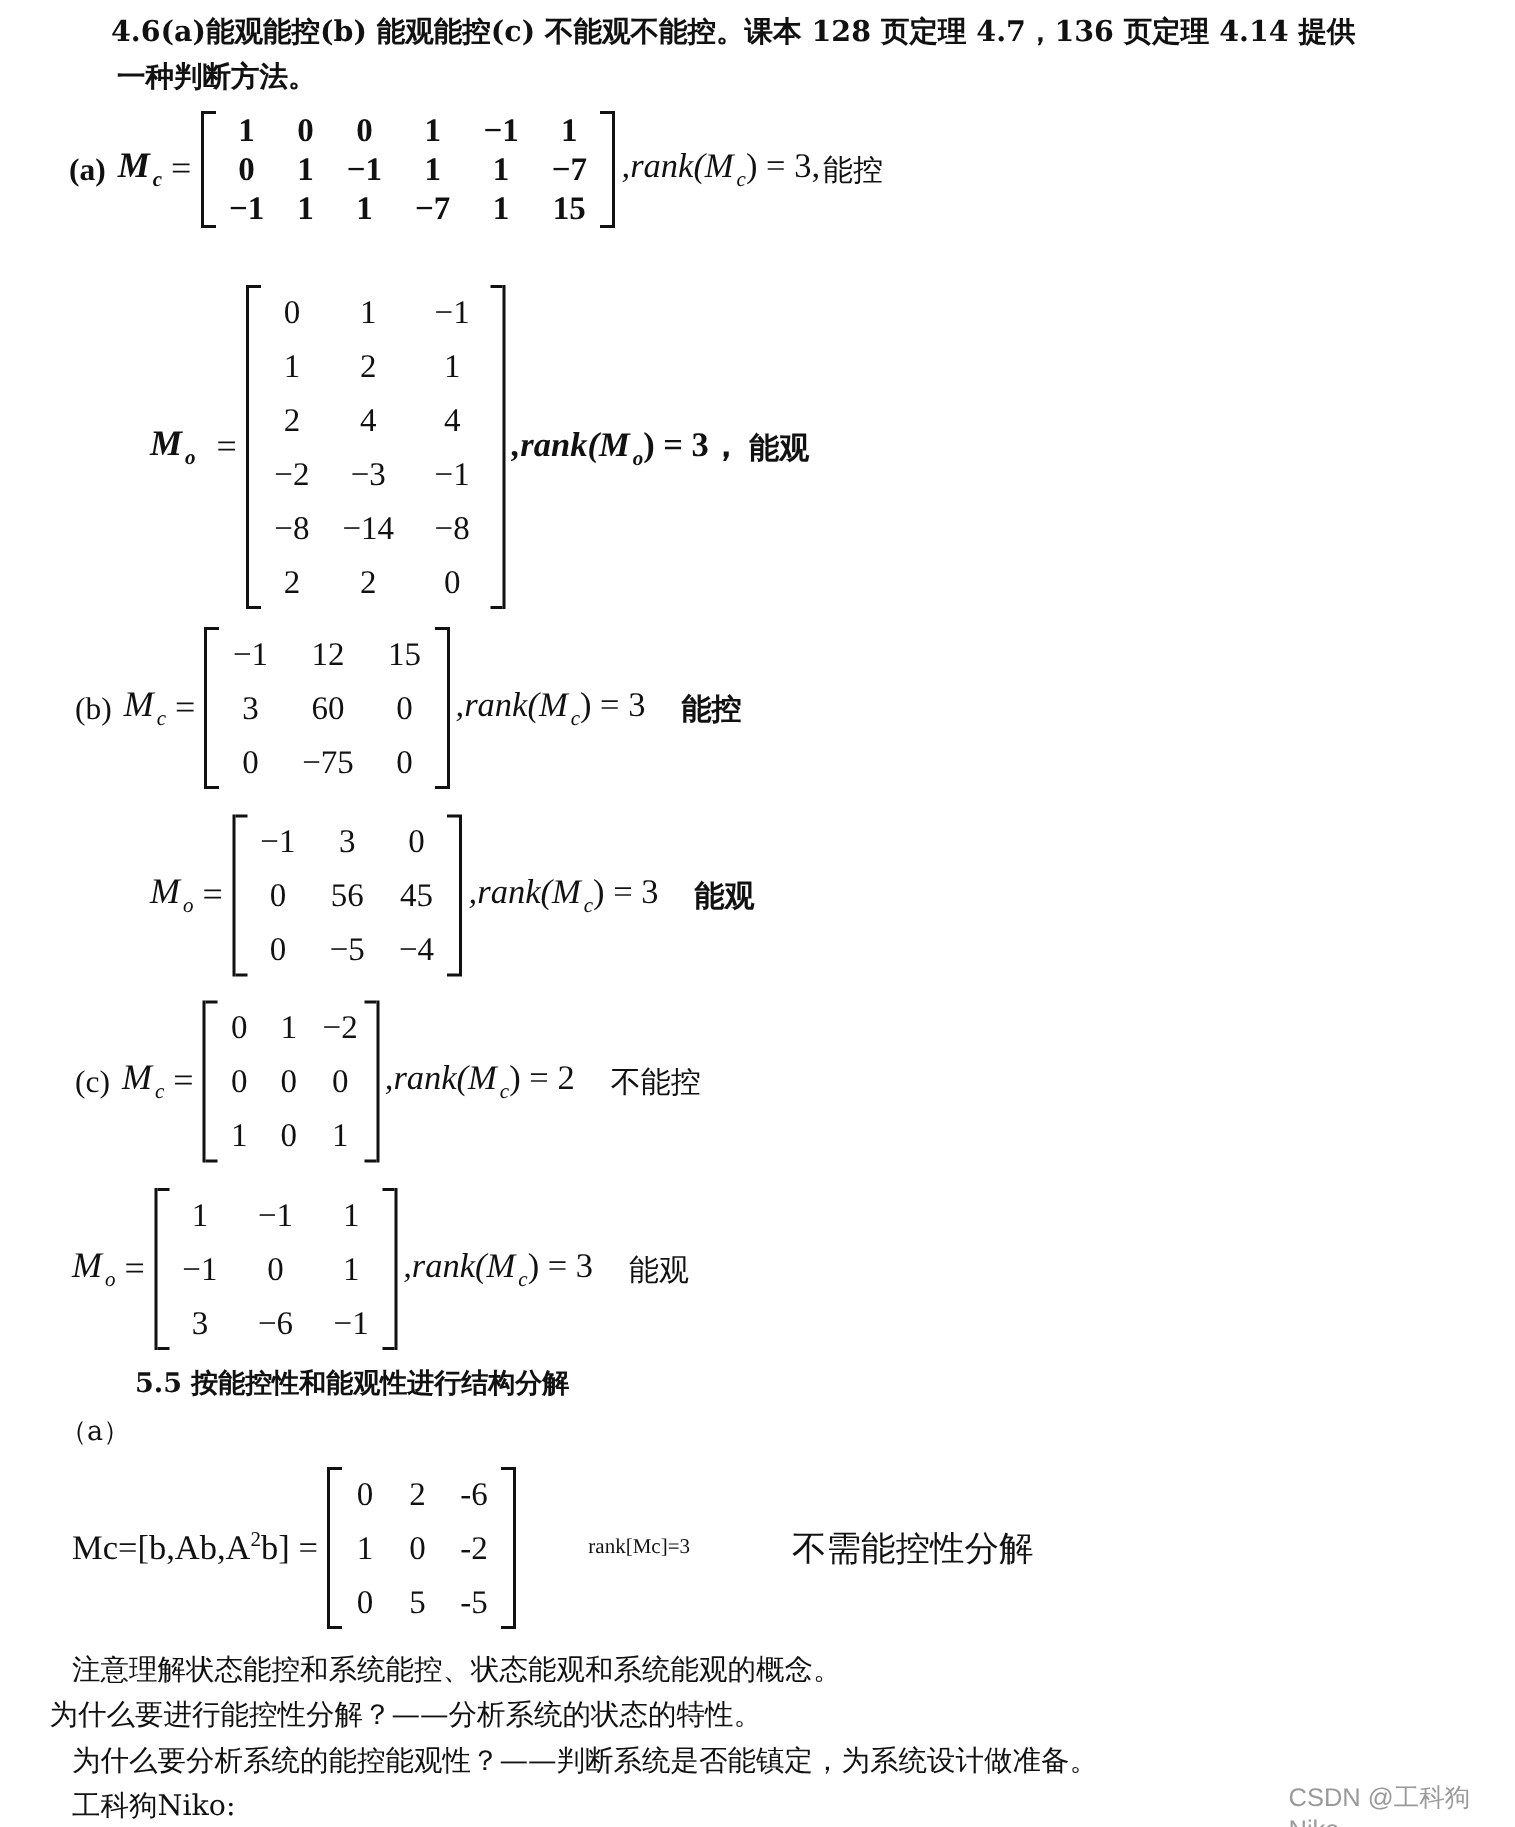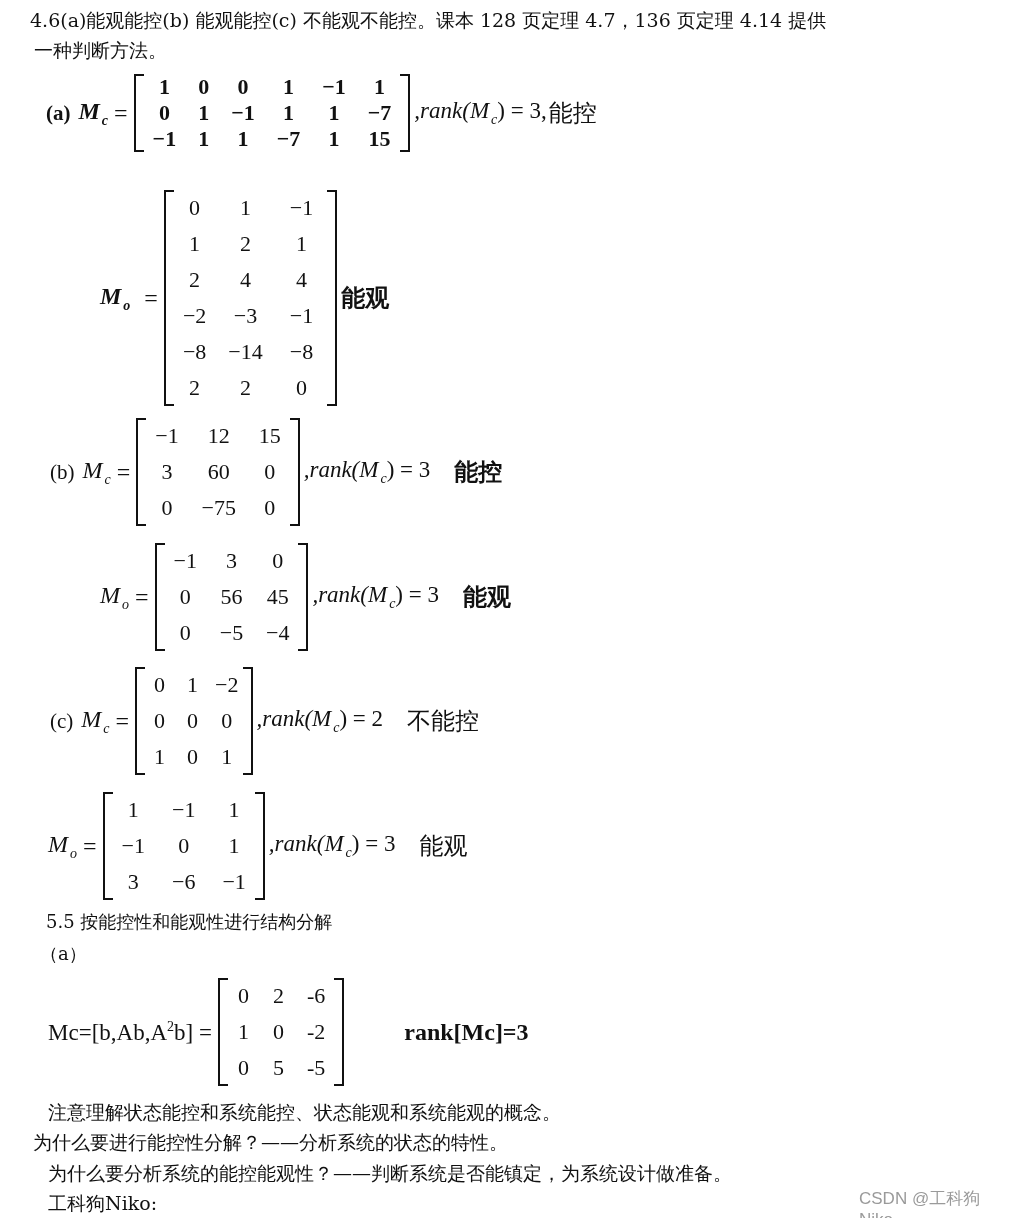--- a/index.html
+++ b/index.html
@@ -1,34 +1,34 @@
 <!DOCTYPE html>
 <html><head>
 <meta charset="utf-8">
 <style>
   html, body { margin: 0; padding: 0; background: #ffffff; }
   body { width: 1010px; height: 1218px; position: relative; overflow: hidden; color: #111; font-family: "DejaVu Serif", serif; }
   .abs { position: absolute; }
-  .hdr { font-size: 19px; font-weight: normal; white-space: nowrap; }
+  .hdr { font-size: 19px; font-weight: bold; white-space: nowrap; margin-left: 44px; }
   .txt { font-size: 19px; white-space: nowrap; }
   .eq { display: flex; align-items: center; position: absolute; white-space: nowrap; }
   .lbl { font-size: 21px; font-family: "Liberation Serif", serif; margin-right: 8px; }
   .lhs { font-size: 24px; font-family: "Liberation Serif", serif; font-style: italic; }
   .lhs.bold { font-weight: bold; }
   .sub { font-size: 14px; vertical-align: -6px; margin-left: 2px; }
   .eqs { font-size: 24px; font-family: "Liberation Serif", serif; margin: 0 6px; }
   .mat { position: relative; border-left: 2px solid #111; border-right: 2px solid #111; padding: 0 6px; }
   .mat::before, .mat::after { content: ""; position: absolute; width: 8px; top: 0; bottom: 0; border-top: 2px solid #111; border-bottom: 2px solid #111; }
   .mat::before { left: 0; }
   .mat::after { right: 0; }
   .mat table { border-collapse: collapse; }
   .mat td { font-family: "Liberation Serif", serif; font-size: 22px; text-align: center; padding: 0 11px; }
   .rhs { font-family: "Liberation Serif", serif; font-size: 23px; margin-left: 4px; }
   .rhs i { font-style: italic; font-family: Liberation Serif, serif; }
-  .cn { font-family: Liberation Mono, monospace; font-size: 24px; font-weight: bold; margin-left: 14px; }
+  .cn { font-family: Liberation Mono, monospace; font-size: 20px; font-weight: bold; margin-left: 14px; }
   .wm { font-family: "Liberation Sans", sans-serif; font-size: 17px; color: #9a9a9a; }
   .plain td { font-family: "Liberation Serif", serif; }
 </style>
 </head>
 <body>
 
 <div class="abs hdr" style="left:30px; top:8px;">4.6(a)能观能控(b) 能观能控(c) 不能观不能控。课本 128 页定理 4.7，136 页定理 4.14 提供</div>
 <div class="abs hdr" style="left:34px; top:38px;">一种判断方法。</div>
 
 <div class="eq" style="left:46px; top:74px;">
@@ -101,20 +101,21 @@
             <td>−8</td>
           </tr>
       <tr style="height:36px">
             <td>2</td>
             <td>2</td>
             <td>0</td>
           </tr>
     </tbody>
       </table>
   </div>
+  <span class="rhs" style="font-weight:bold;"><i><span>,rank(M</span><span class="sub">o</span></i><span>) = 3，</span></span>
   <span class="cn" style="margin-left:4px;">能观</span>
 </div>
 
 <div class="eq" style="left:50px; top:418px;">
   <span class="lbl">(b)</span>
   <span class="lhs"><span>M</span><span class="sub">c</span></span>
   <span class="eqs">=</span>
   <div class="mat">
     <table>
         <tbody>
@@ -244,21 +245,22 @@
             <td>-2</td>
           </tr>
       <tr style="height:36px">
             <td>0</td>
             <td>5</td>
             <td>-5</td>
           </tr>
     </tbody>
       </table>
   </div>
-  <span style="font-family:'Liberation Serif',serif; font-size:24px; margin-left:60px;font-weight:bold;">rank[Mc]=3</span>
+  <span style="font-family:'Liberation Serif',serif; font-size:14px; margin-left:48px;">rank[Mc]=3</span>
+  <span style="font-family:'DejaVu Sans',sans-serif; font-size:23px; margin-left:68px;">不需能控性分解</span>
 </div>
 
 <div class="abs txt" style="left:48px; top:1100px;">注意理解状态能控和系统能控、状态能观和系统能观的概念。</div>
 <div class="abs txt" style="left:33px; top:1130px;">为什么要进行能控性分解？——分析系统的状态的特性。</div>
 <div class="abs txt" style="left:48px; top:1161px;">为什么要分析系统的能控能观性？——判断系统是否能镇定，为系统设计做准备。</div>
 <div class="abs txt" style="left:48px; top:1191px;">工科狗Niko:</div>
 
 <div class="abs wm" style="left:826px; top:1187px;margin-left:33px;">CSDN @工科狗Niko</div>
 
 </body></html>

